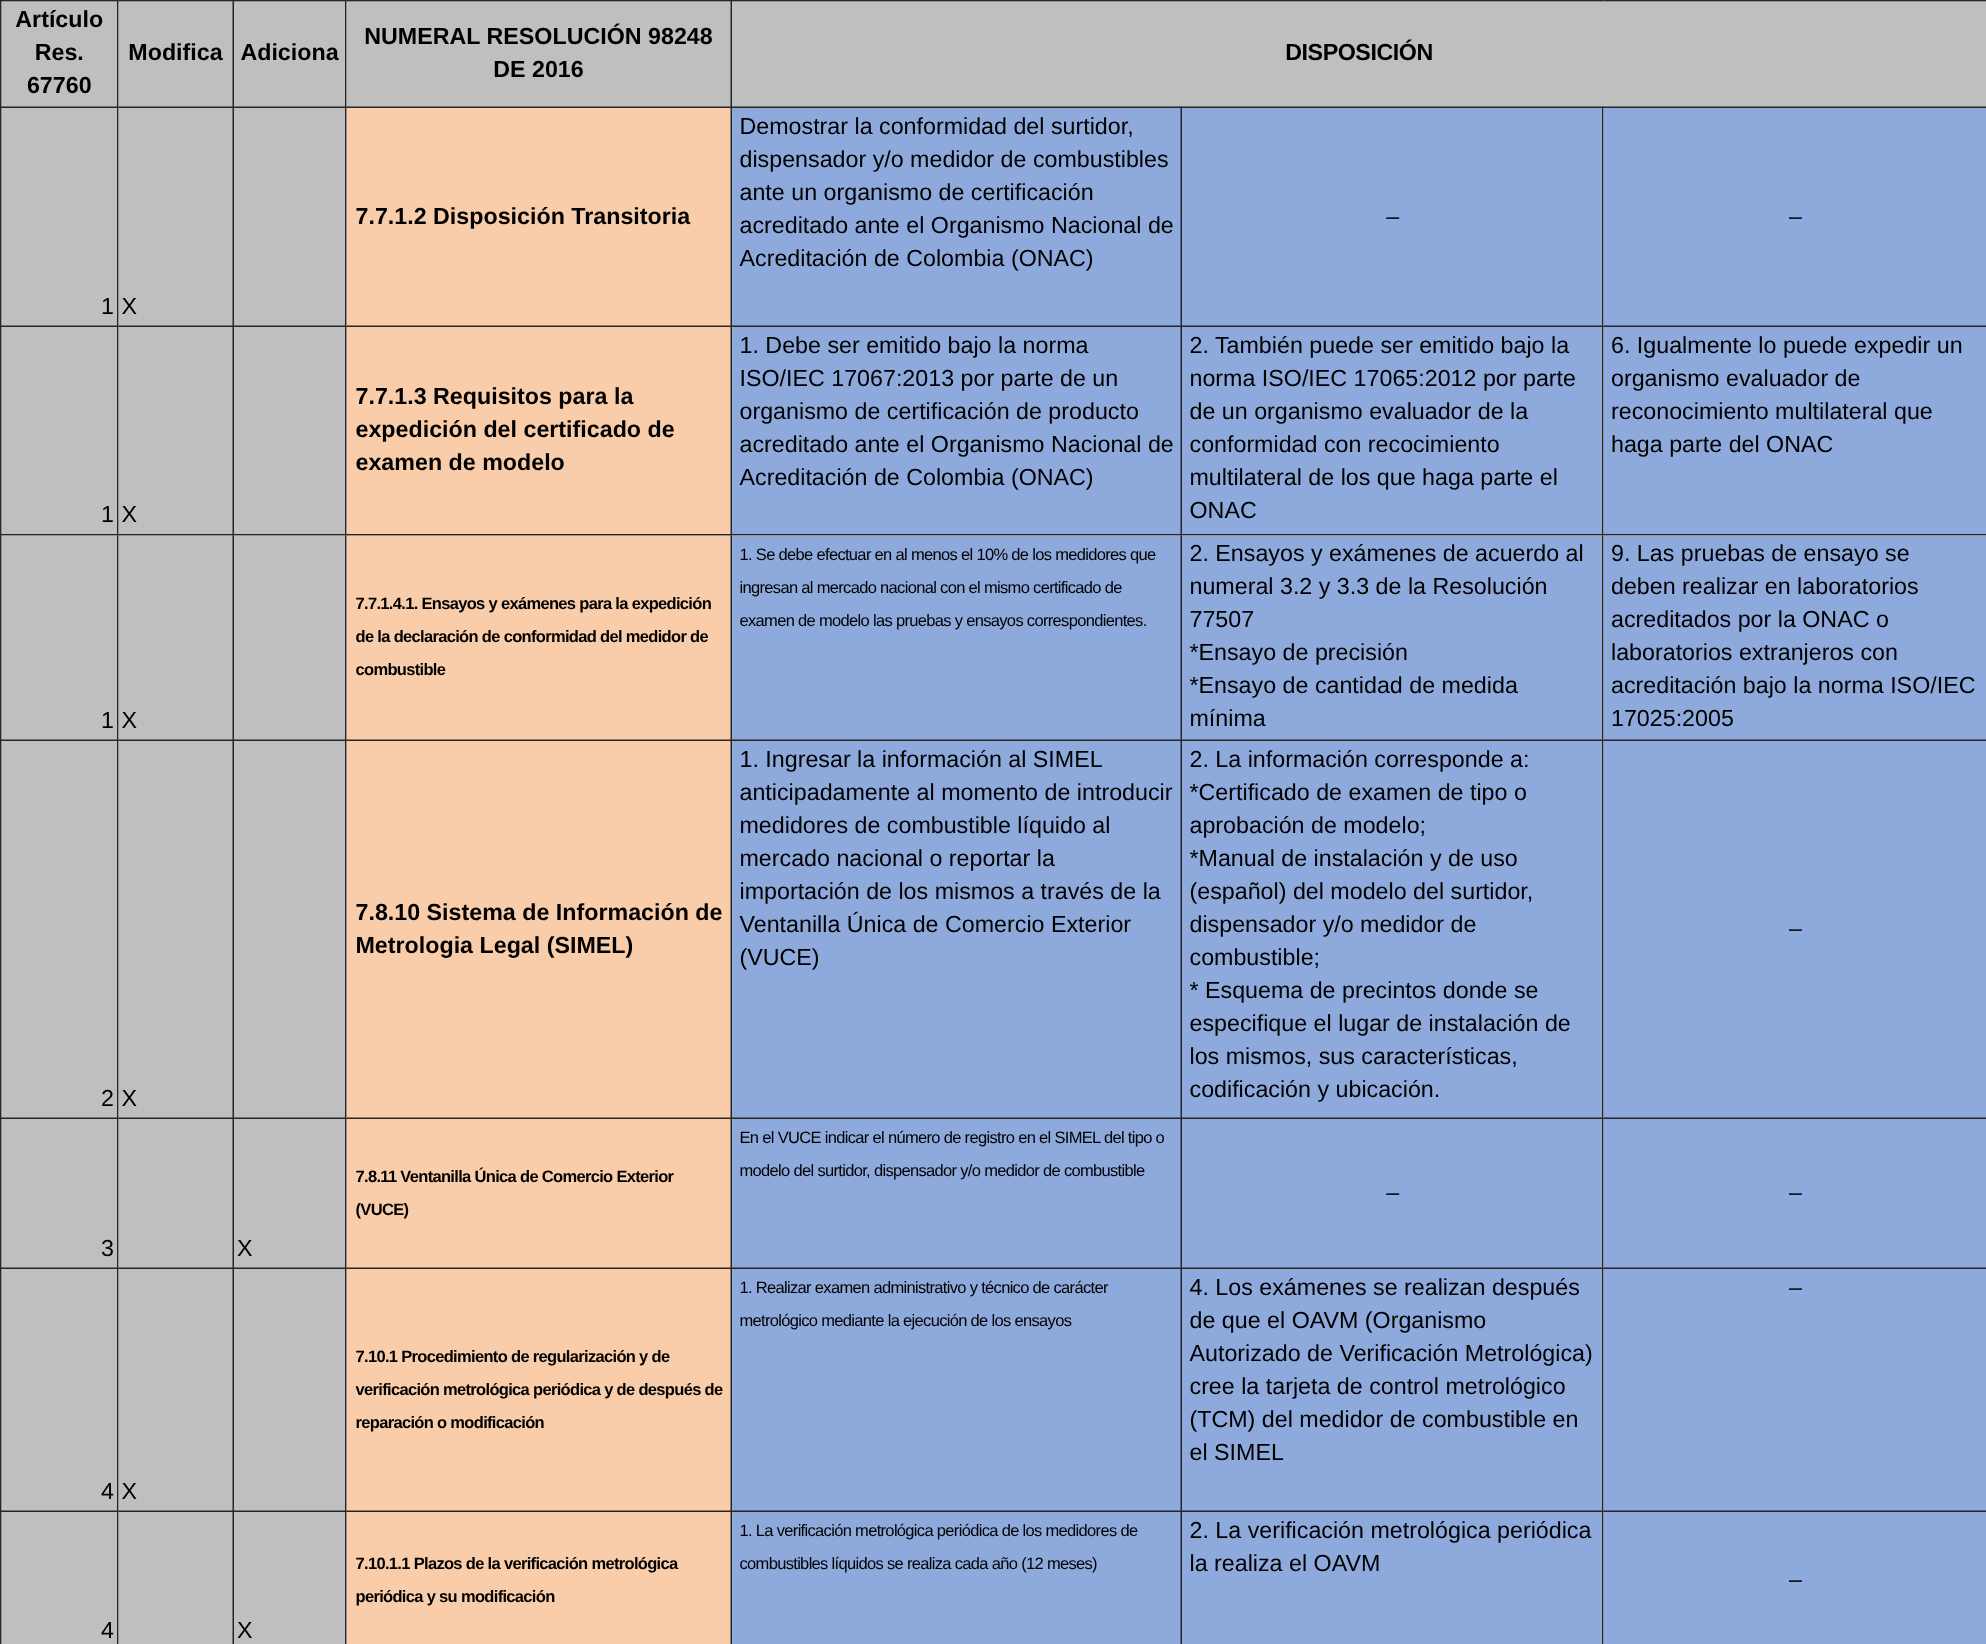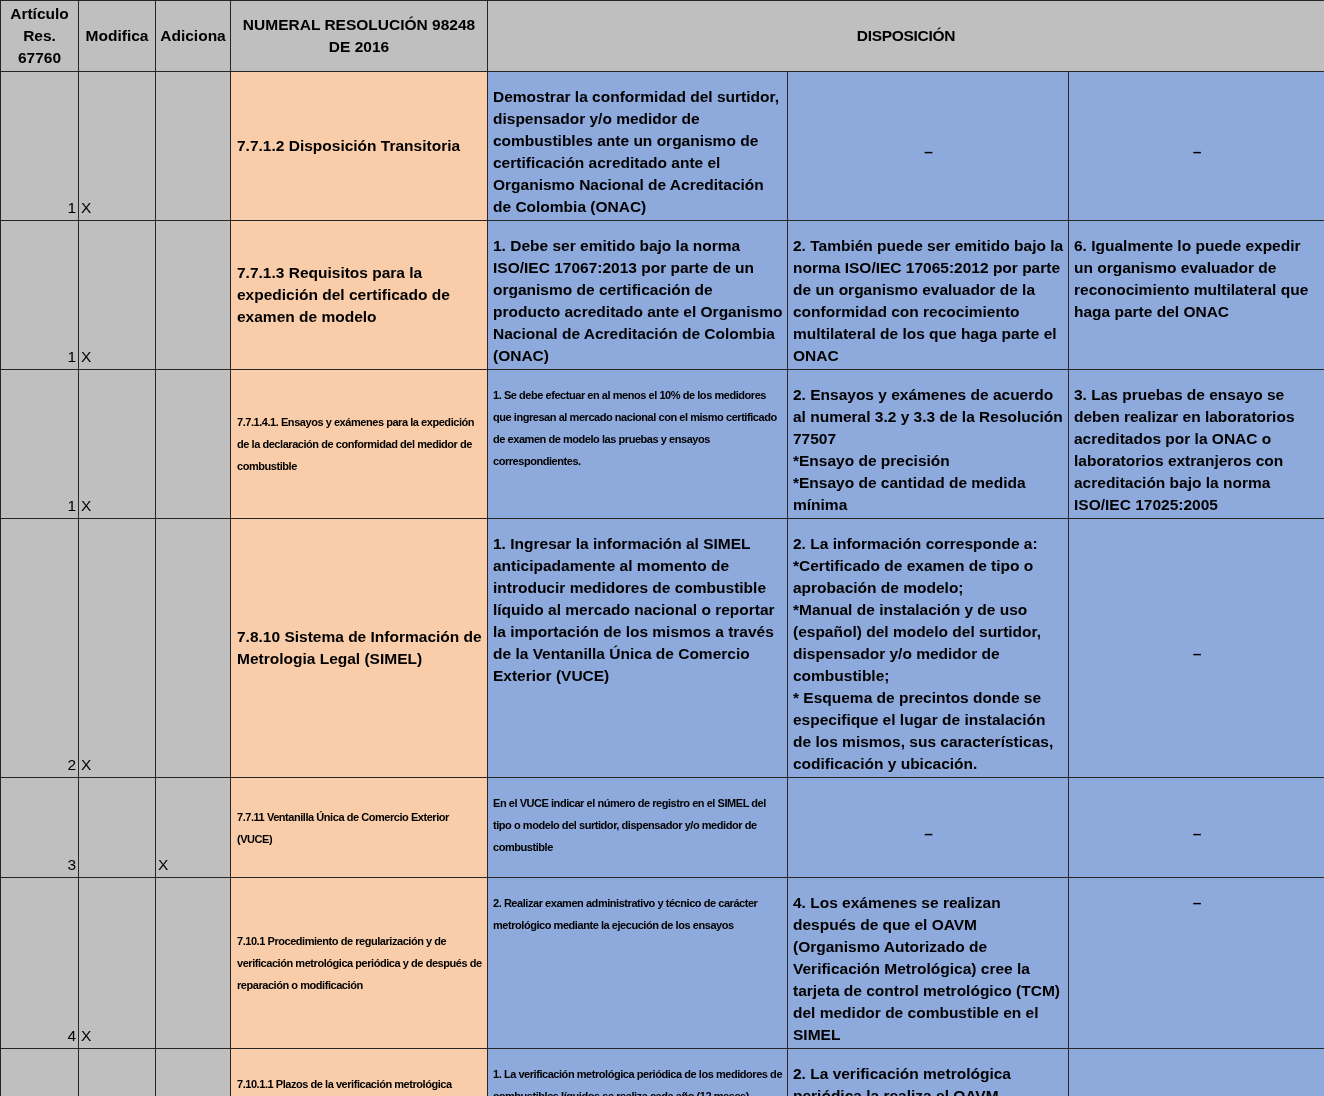--- a/index.html
+++ b/index.html
@@ -53,22 +53,21 @@
     white-space:pre-line;
     padding:2px 4px 2px 6px;
     margin-left:28px;
   }
   
   td.disp-cell{
     background:var(--blue-bg);
     text-align:left;
     vertical-align:top;
     white-space:pre-line;
-    padding:14px 4px 2px 5px;
-    font-weight:bold;
+    padding:2px 4px 2px 5px;
   }
   td.dash{
     text-align:center;
     vertical-align:middle;
     white-space:normal;
   }
   td.dash.top{vertical-align:top;}
   
   .narrow{font-size:11px;letter-spacing:-0.45px;}
 </style>
@@ -118,52 +117,52 @@
 
   <tr style="height:137px">
     <td class="num-cell">1</td>
     <td class="mark-cell">X</td>
     <td class="mark-cell"></td>
     <td class="numeral-cell narrow">7.7.1.4.1. Ensayos y exámenes para la expedición de la declaración de conformidad del medidor de combustible</td>
     <td class="disp-cell narrow">1. Se debe efectuar en al menos el 10% de los medidores que ingresan al mercado nacional con el mismo certificado de examen de modelo las pruebas y ensayos correspondientes.</td>
     <td class="disp-cell">2. Ensayos y exámenes de acuerdo al numeral 3.2 y 3.3 de la Resolución 77507
 *Ensayo de precisión
 *Ensayo de cantidad de medida mínima</td>
-    <td class="disp-cell">3. Las pruebas de ensayo se deben realizar en laboratorios acreditados por la ONAC o laboratorios extranjeros con acreditación bajo la norma ISO/IEC 17025:2005</td>
+    <td class="disp-cell">9. Las pruebas de ensayo se deben realizar en laboratorios acreditados por la ONAC o laboratorios extranjeros con acreditación bajo la norma ISO/IEC 17025:2005</td>
   </tr>
 
   <tr style="height:252px">
     <td class="num-cell">2</td>
     <td class="mark-cell">X</td>
     <td class="mark-cell"></td>
     <td class="numeral-cell">7.8.10 Sistema de Información de Metrologia Legal (SIMEL)</td>
     <td class="disp-cell">1. Ingresar la información al SIMEL anticipadamente al momento de introducir medidores de combustible líquido al mercado nacional o reportar la importación de los mismos a través de la Ventanilla Única de Comercio Exterior (VUCE)</td>
     <td class="disp-cell">2.  La información corresponde a:
 *Certificado de examen de tipo o aprobación de modelo;
 *Manual de instalación y de uso (español) del modelo del surtidor, dispensador y/o medidor de combustible;
 * Esquema de precintos donde se especifique el lugar de instalación de los mismos, sus características, codificación y ubicación.</td>
     <td class="disp-cell dash">–</td>
   </tr>
 
   <tr style="height:100px">
     <td class="num-cell">3</td>
     <td class="mark-cell"></td>
     <td class="mark-cell">X</td>
-    <td class="numeral-cell narrow">7.7.11 Ventanilla Única de Comercio Exterior (VUCE)</td>
+    <td class="numeral-cell narrow">7.8.11 Ventanilla Única de Comercio Exterior (VUCE)</td>
     <td class="disp-cell narrow">En el VUCE indicar el número de registro en el SIMEL del tipo o modelo del surtidor, dispensador y/o medidor de combustible</td>
     <td class="disp-cell dash">–</td>
     <td class="disp-cell dash">–</td>
   </tr>
 
   <tr style="height:162px">
     <td class="num-cell">4</td>
     <td class="mark-cell">X</td>
     <td class="mark-cell"></td>
     <td class="numeral-cell narrow">7.10.1 Procedimiento de regularización y de verificación metrológica periódica y de después de reparación o modificación</td>
-    <td class="disp-cell narrow">2. Realizar examen administrativo y técnico de carácter metrológico mediante la ejecución de los ensayos</td>
+    <td class="disp-cell narrow">1. Realizar examen administrativo y técnico de carácter metrológico mediante la ejecución de los ensayos</td>
     <td class="disp-cell">4. Los exámenes se realizan después de que el OAVM (Organismo Autorizado de Verificación Metrológica) cree la tarjeta de control metrológico (TCM) del medidor de combustible en el SIMEL</td>
     <td class="disp-cell dash top">–</td>
   </tr>
 
   <tr style="height:93px">
     <td class="num-cell">4</td>
     <td class="mark-cell"></td>
     <td class="mark-cell">X</td>
     <td class="numeral-cell narrow">7.10.1.1 Plazos de la verificación metrológica periódica y su modificación</td>
     <td class="disp-cell narrow">1. La verificación metrológica periódica de los medidores de combustibles líquidos se realiza cada año (12 meses)</td>

